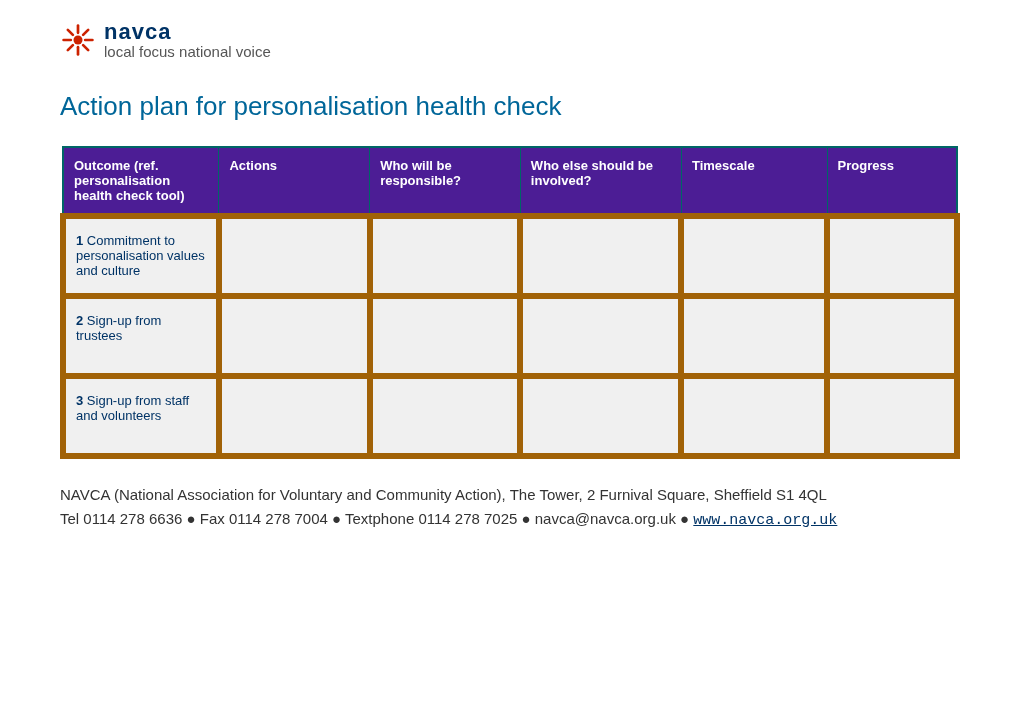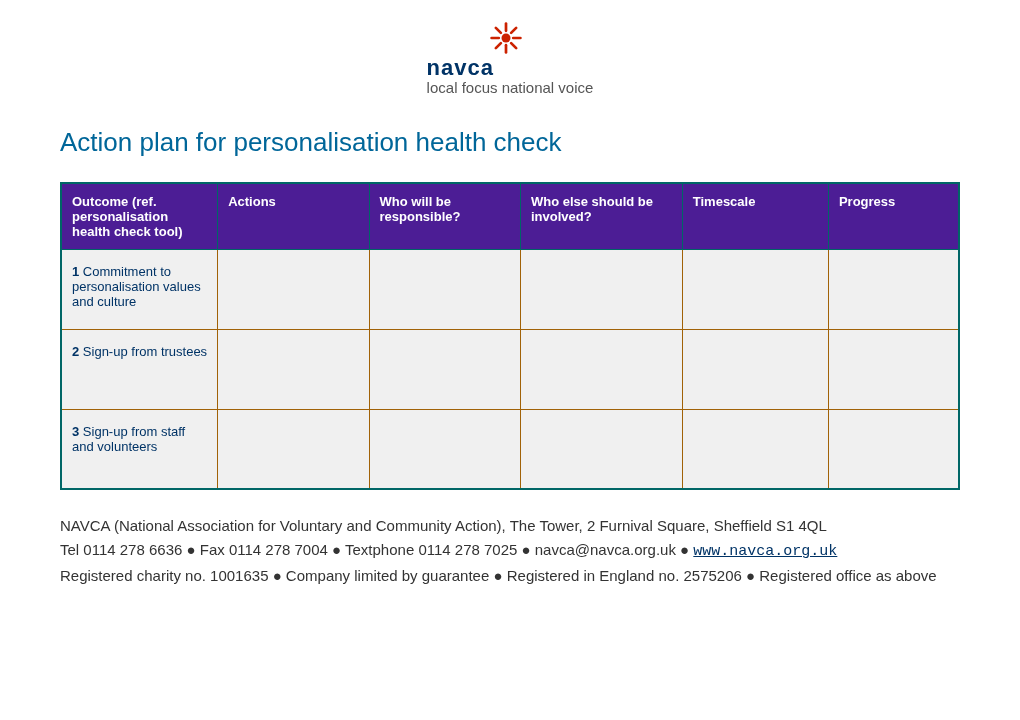--- a/index.html
+++ b/index.html
@@ -22,21 +22,20 @@
       min-height: 720px;
       background: #ffffff;
       padding: 20px 60px 30px 60px;
     }
 
     
     .logo-area {
       display: flex;
       align-items: center;
       margin-bottom: 30px;
-      flex-direction: column;
     }
 
     .logo-icon {
       width: 36px;
       height: 36px;
       margin-right: 8px;
       flex-shrink: 0;
     }
 
     .logo-text-block {
@@ -82,21 +81,21 @@
       vertical-align: top;
       border: 1px solid #006666;
     }
 
     .action-table td {
       background-color: #f0f0f0;
       color: #003366;
       font-size: 13px;
       padding: 14px 10px;
       vertical-align: top;
-      border: 1px solid #a16207;
+      border: 6px solid #a16207;
       min-height: 70px;
       height: 80px;
     }
 
     .action-table td:first-child {
       font-weight: normal;
     }
 
     .row-number {
       font-weight: bold;
@@ -193,16 +192,15 @@
           <td></td>
         </tr>
       </tbody>
   </table>
 
   <div class="footer">
     <span class="footer-line">NAVCA (National Association for Voluntary and Community Action), The Tower, 2 Furnival Square, Sheffield S1 4QL</span>
     <span class="footer-line">
       Tel 0114 278 6636 ● Fax 0114 278 7004 ● Textphone 0114 278 7025 ● navca@navca.org.uk ● <a href="#">www.navca.org.uk</a>
     </span>
-    <span class="footer-line">Registered charity no. 1001635 ● Company limited by guarantee ● Registered in England no. 2575206 ● Registered office as above</span>
   </div>
 
 </div>
 
 </body></html>

